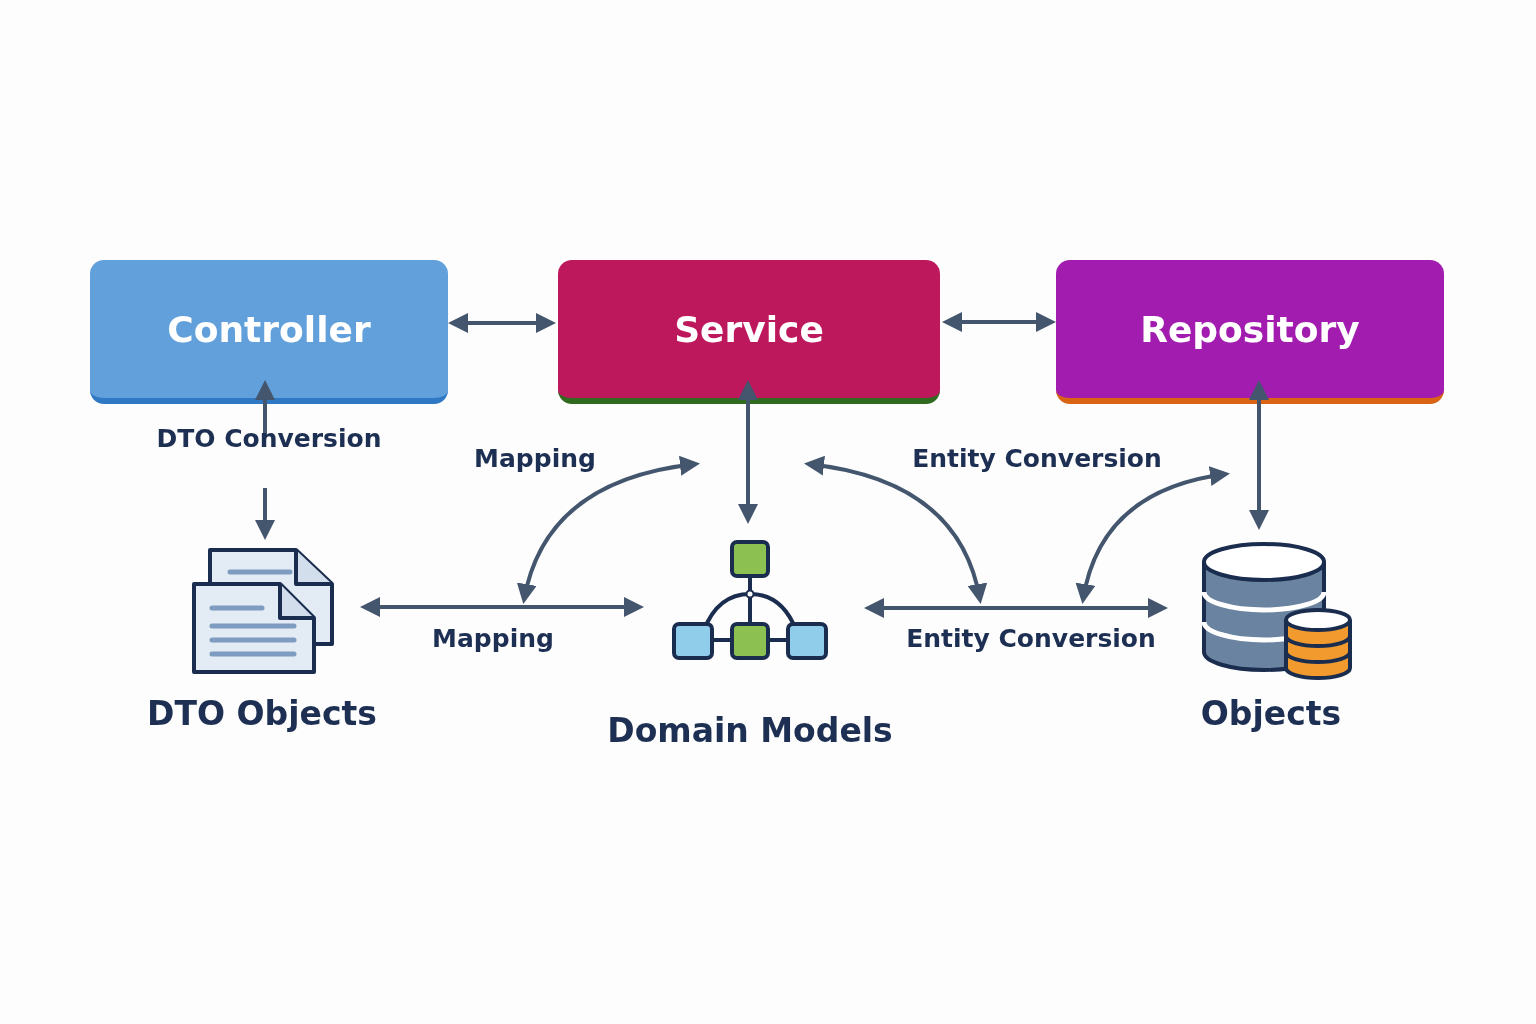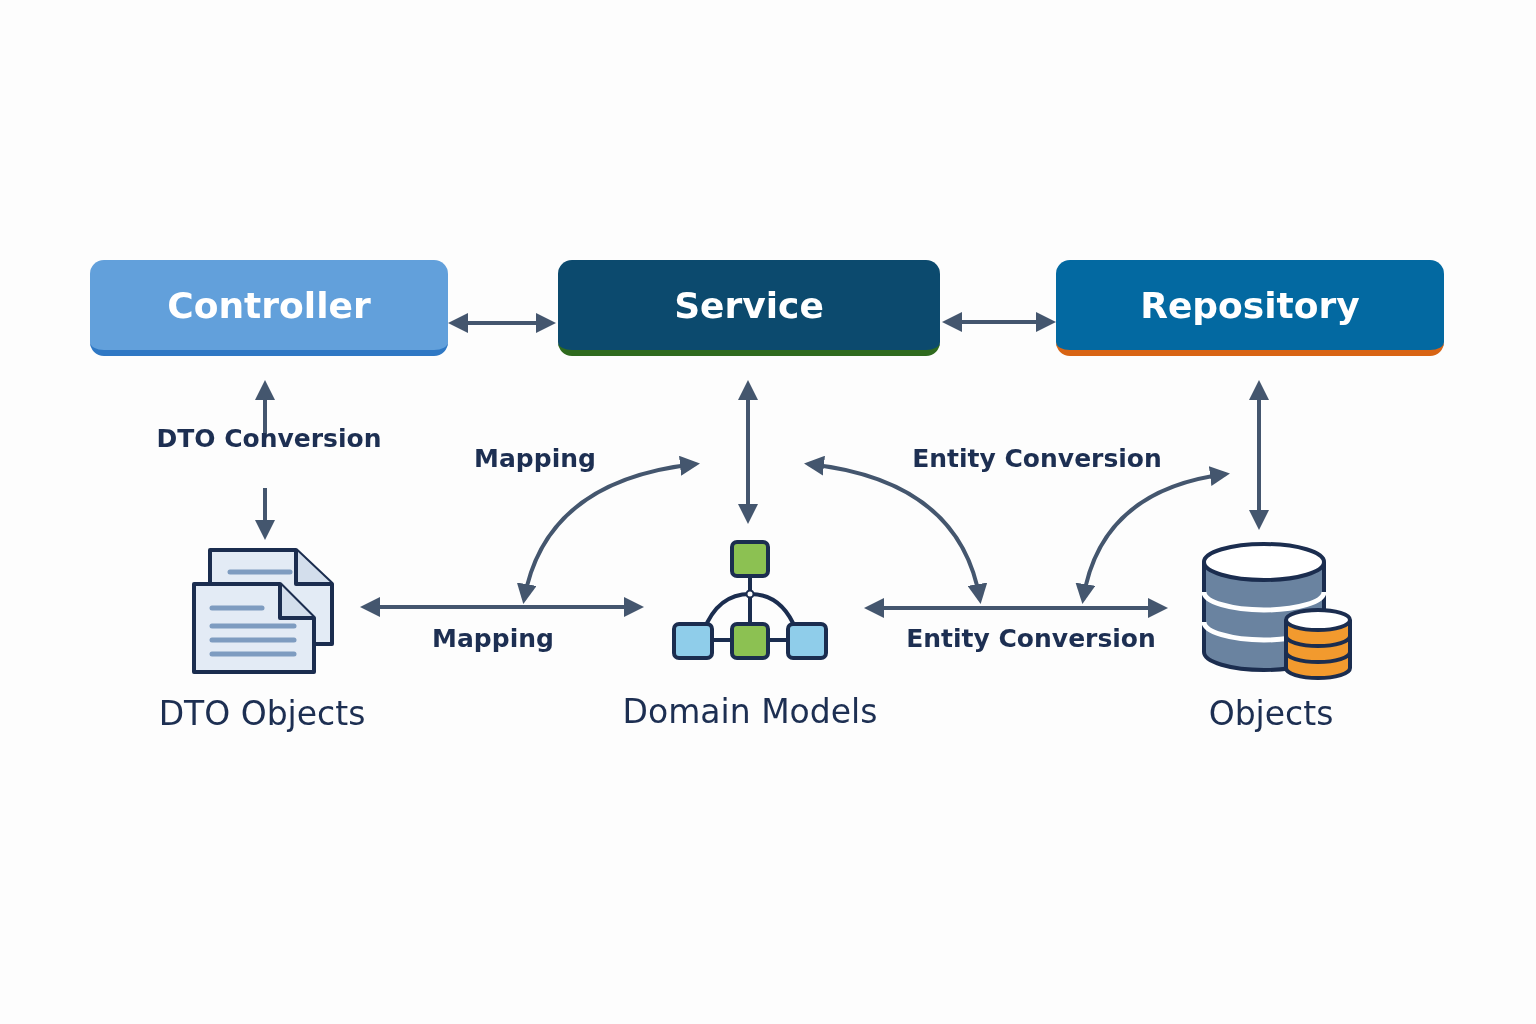--- a/index.html
+++ b/index.html
@@ -2,35 +2,35 @@
 <html><head>
   <meta charset="utf-8">
   <style>
     html, body { margin: 0; padding: 0; }
     body {
       width: 1536px; height: 1024px; position: relative; overflow: hidden;
       background: #fdfdfd;
       font-family: "DejaVu Sans", sans-serif;
     }
     .box {
-      position: absolute; top: 260px; height: 96px;
+      position: absolute; top: 260px; height: 144px;
       border-radius: 14px;
       display: flex; align-items: center; justify-content: center;
       color: #ffffff; font-weight: bold; font-size: 36px;
       box-sizing: border-box;
     }
     #controller-box { left: 90px; width: 358px; background: #62a0db; border-bottom: 6px solid #2f78c4; }
-    #service-box { left: 558px; width: 382px; background: #0c4a6e; border-bottom: 6px solid #2f6a1e; }
-    #repository-box { left: 1056px; width: 388px; background: #0369a1; border-bottom: 6px solid #d86414; }
+    #service-box { left: 558px; width: 382px; background: #be185d; border-bottom: 6px solid #2f6a1e; }
+    #repository-box { left: 1056px; width: 388px; background: #a21caf; border-bottom: 6px solid #d86414; }
     .label {
       position: absolute; color: #1d2f52; font-weight: bold; font-size: 25px;
       white-space: nowrap; transform: translateX(-50%);
     }
     .caption {
-      position: absolute; color: #1d2f52; font-weight: normal; font-size: 33px;
+      position: absolute; color: #1d2f52; font-weight: bold; font-size: 33px;
       white-space: nowrap; transform: translateX(-50%);
     }
     svg.overlay { position: absolute; left: 0; top: 0; }
     .icon { position: absolute; }
   </style>
 </head>
 <body>
 
 <div id="controller-box" class="box">
   <span>Controller</span>
@@ -108,14 +108,14 @@
     <path d="M4 82 A60 18 0 0 0 124 82" stroke="#ffffff" stroke-width="5" fill="none"></path>
     <ellipse cx="64" cy="22" rx="60" ry="18" fill="#ffffff"></ellipse>
     <path d="M86 80 V128 A32 10 0 0 0 150 128 V80" fill="#f29a2e"></path>
     <path d="M86 96 A32 10 0 0 0 150 96" fill="none"></path>
     <path d="M86 112 A32 10 0 0 0 150 112" fill="none"></path>
     <ellipse cx="118" cy="80" rx="32" ry="10" fill="#ffffff"></ellipse>
   </g>
 </svg>
 
 <div class="caption" style="left:262px; top:694px;">DTO Objects</div>
-<div class="caption" style="left:750px; top:692px;">Domain Models</div>
+<div class="caption" style="left:750px; top:711px;">Domain Models</div>
 <div class="caption" style="left:1271px; top:694px;">Objects</div>
 
 </body></html>

